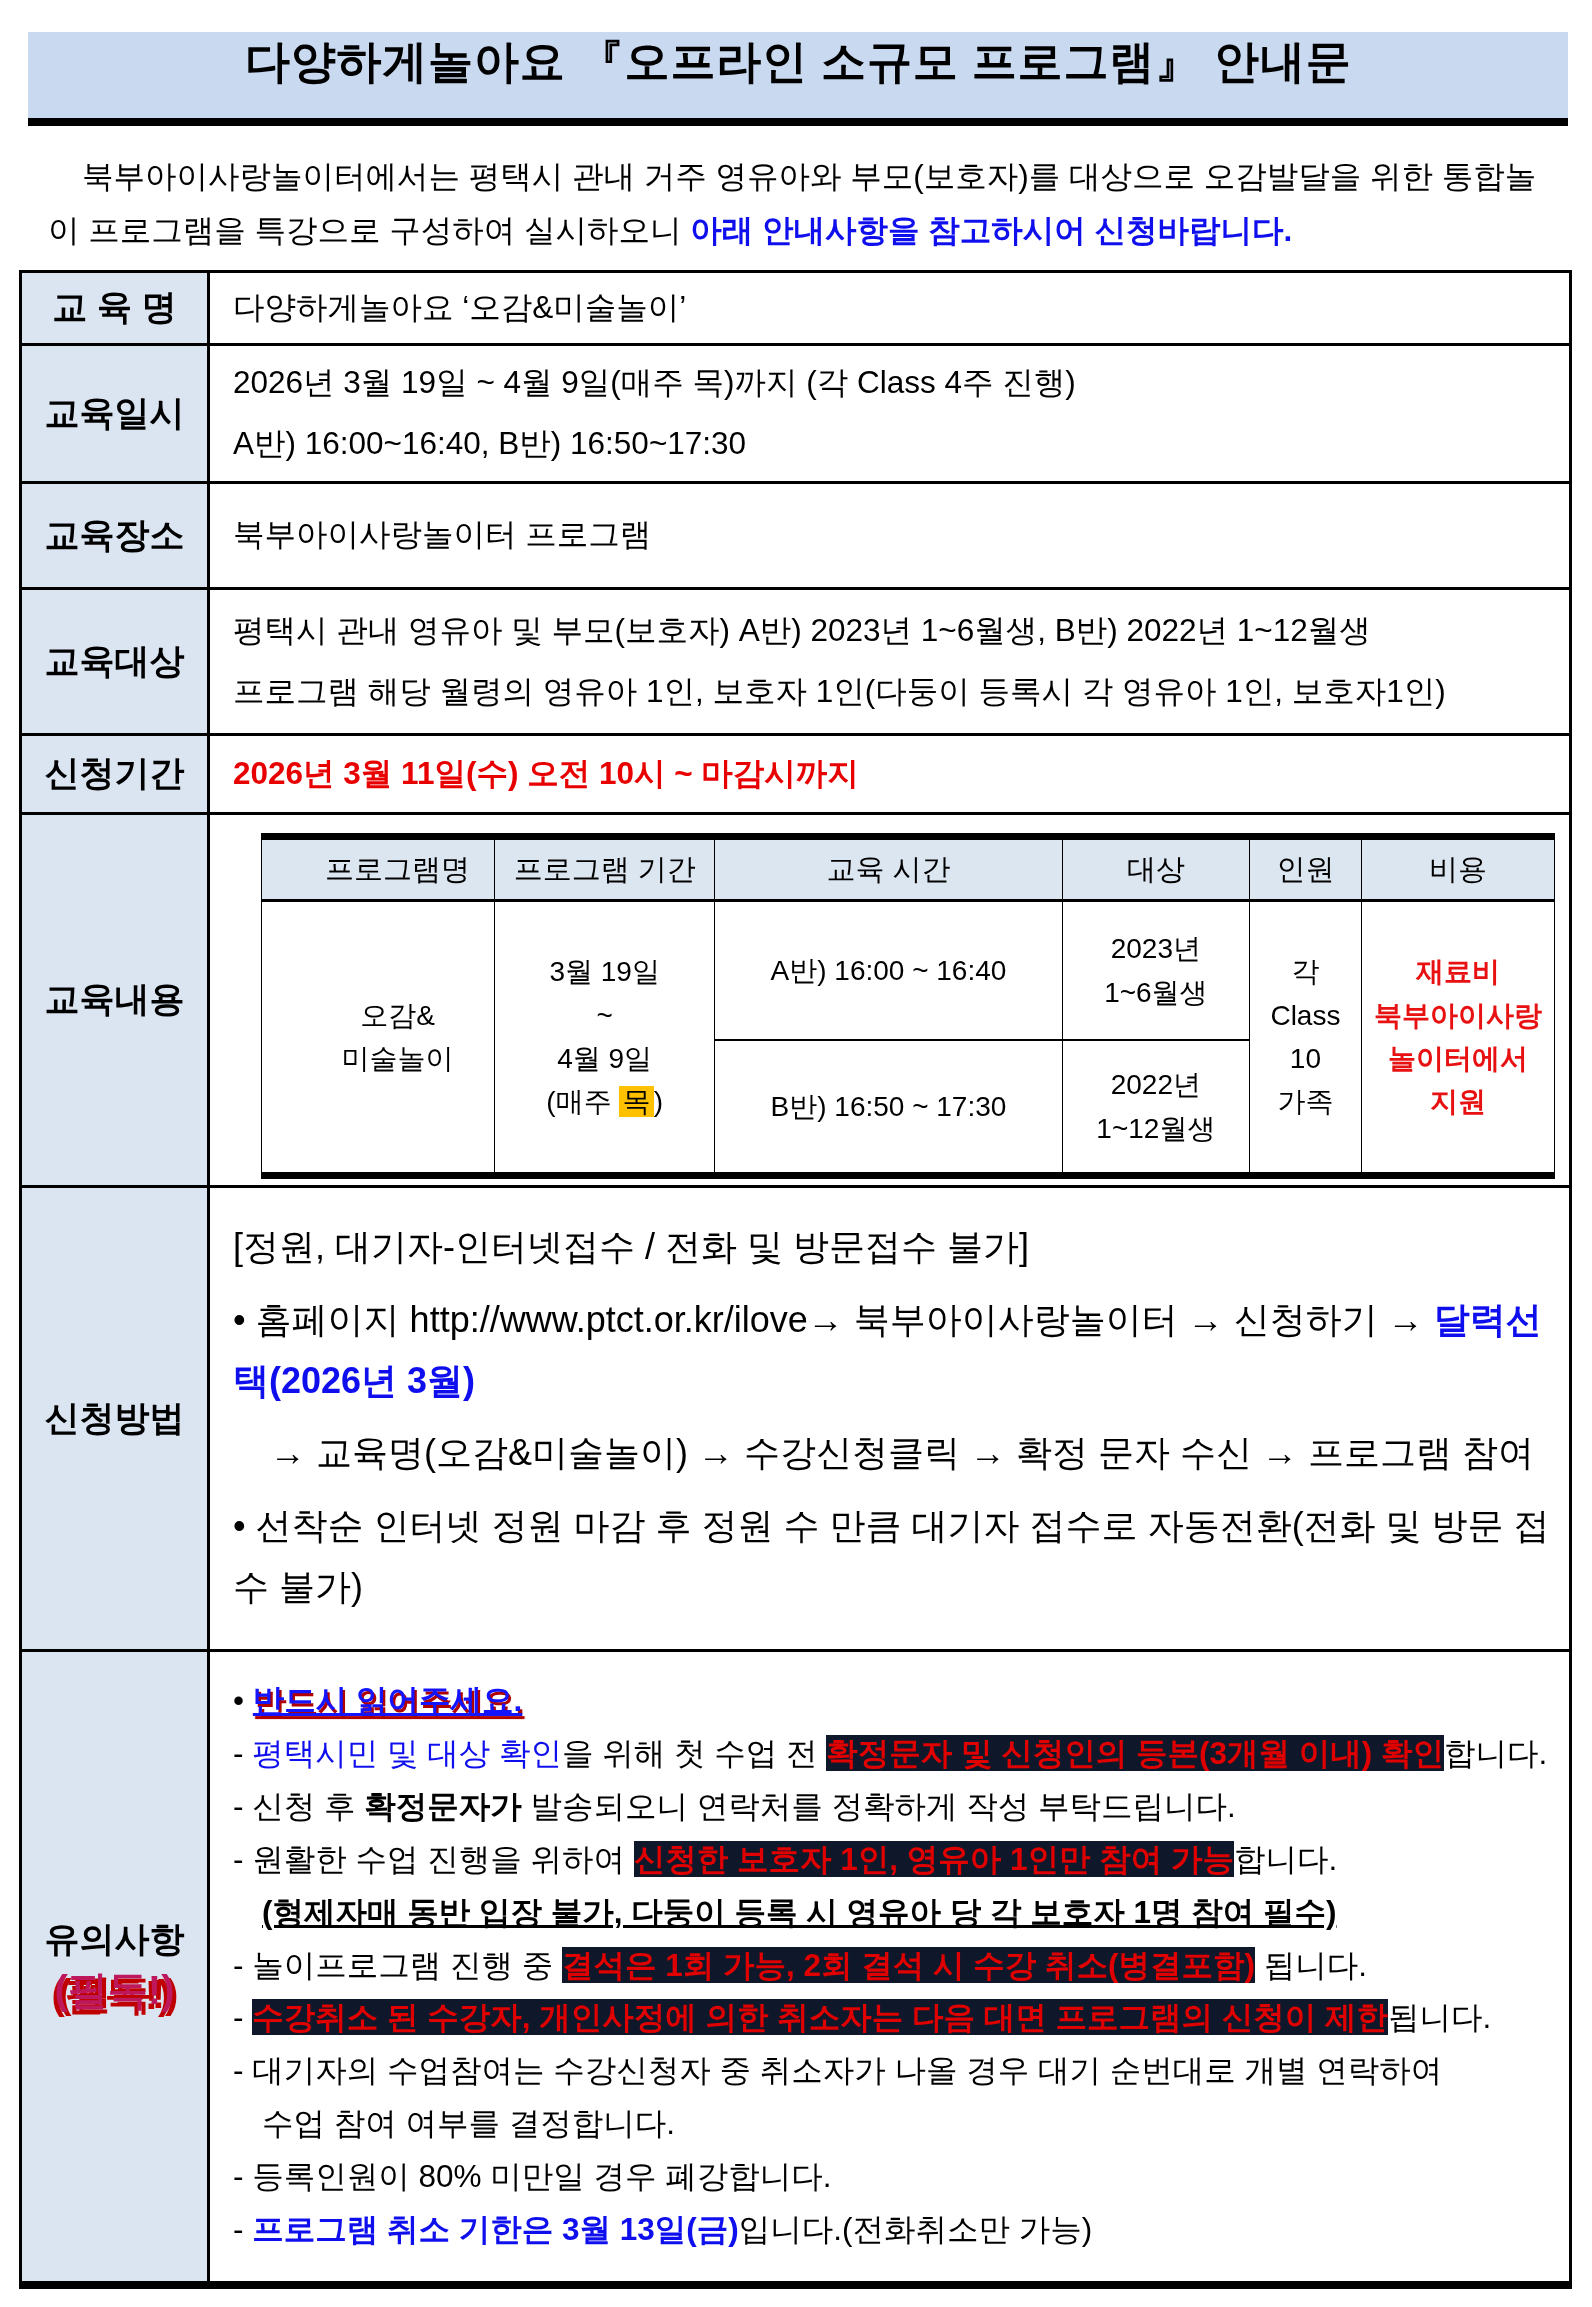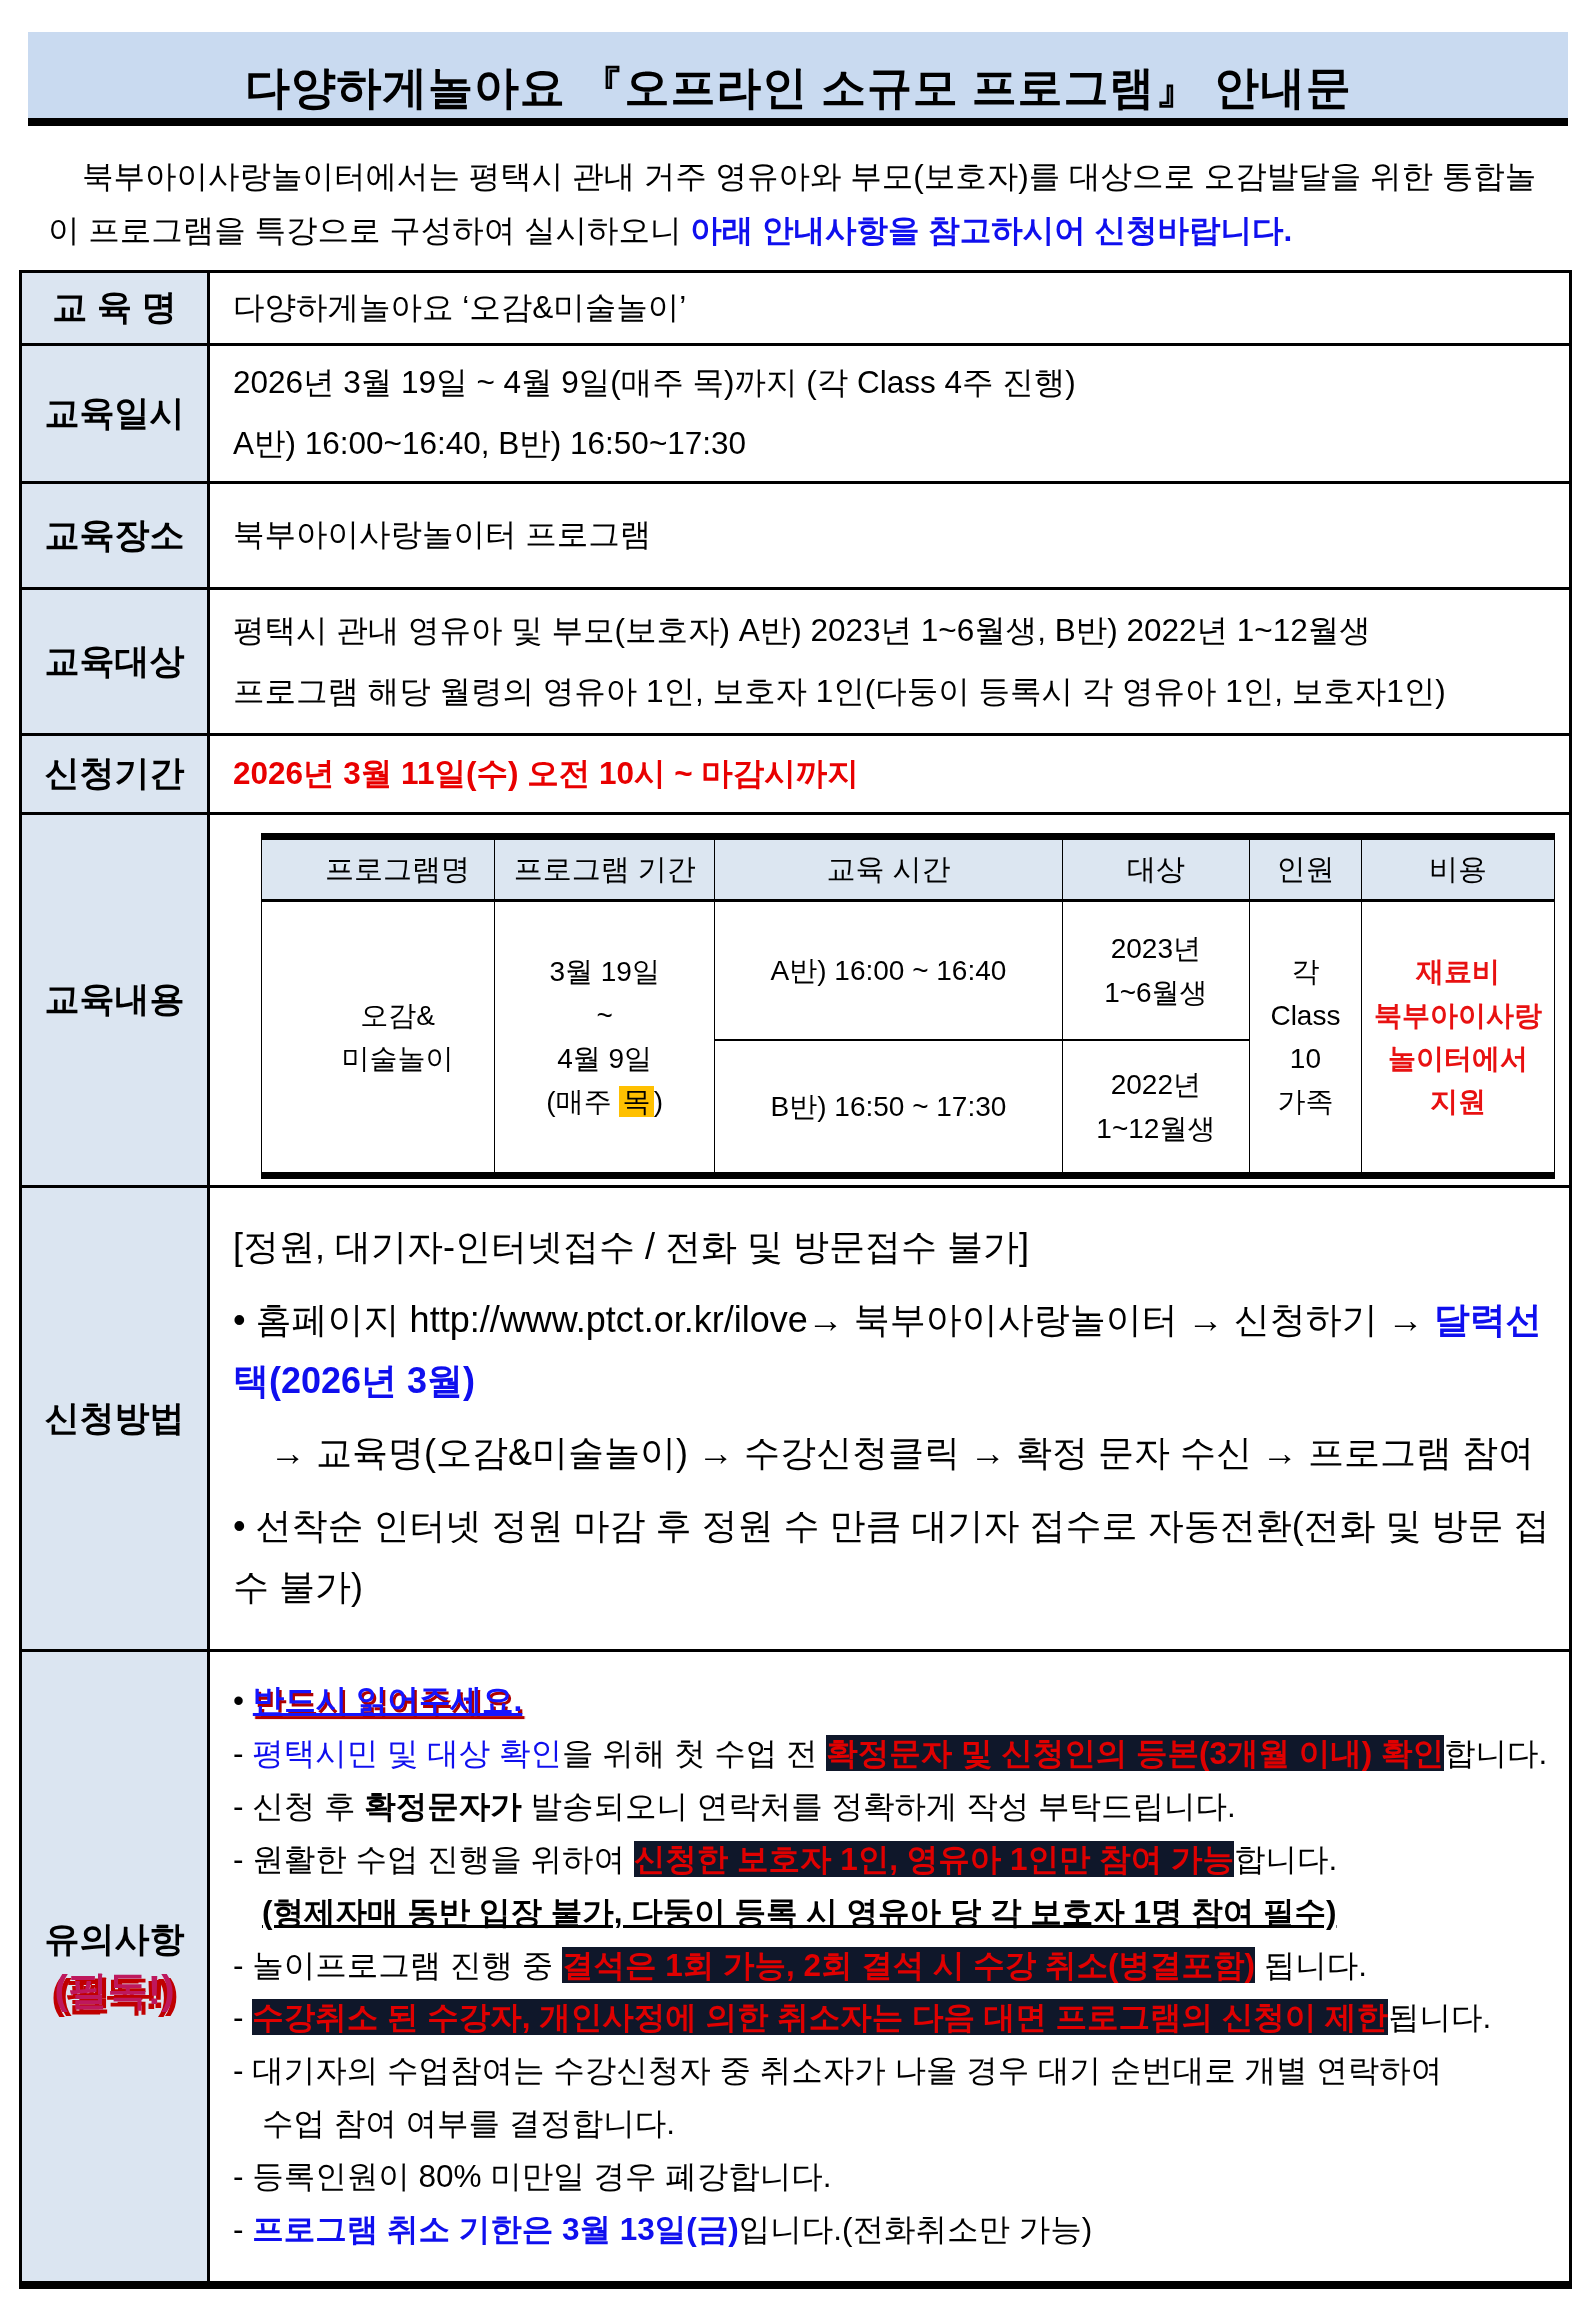--- a/index.html
+++ b/index.html
@@ -1,19 +1,19 @@
 <!DOCTYPE html>
 <html style="font-size:12.3px"><head>
 <meta charset="utf-8">
 <style>
   html,body{margin:0;padding:0;background:#ffffff;}
   body{width:1593px;height:2307px;font-family:"Liberation Sans",sans-serif;color:#000;position:relative;overflow:hidden;}
 
   .title-bar{margin:32px 24.6px 0 28px;height:86px;background:#c9daf0;border-bottom:8.5px solid #000;
-    display:flex;align-items:flex-end;justify-content:center;font-size:45px;font-weight:bold;letter-spacing:0.8px;}
+    display:flex;align-items:flex-start;justify-content:center;font-size:45px;font-weight:bold;letter-spacing:0.8px;}
 
   .intro{margin:23px 46px 12.3px 48px;font-size:31.5px;line-height:1.72;text-indent:34px;}
   .intro .blue-b{color:#0f0fee;font-weight:bold;}
 
   table.main{border-collapse:collapse;margin:3.1px 0 0 19px;width:1553px;border:3.8px solid #000;border-bottom-width:8.5px;table-layout:fixed;}
   table.main td{vertical-align:middle;}
   td.lbl{width:183px;background:#dbe5f1;font-weight:bold;font-size:35px;text-align:center;
     border-right:3.1px solid #000;border-bottom:3.1px solid #000;white-space:pre-wrap;}
   td.val{border-bottom:3.1px solid #000;padding:6.1px 14px 6.1px 23px;font-size:31.5px;}
 

